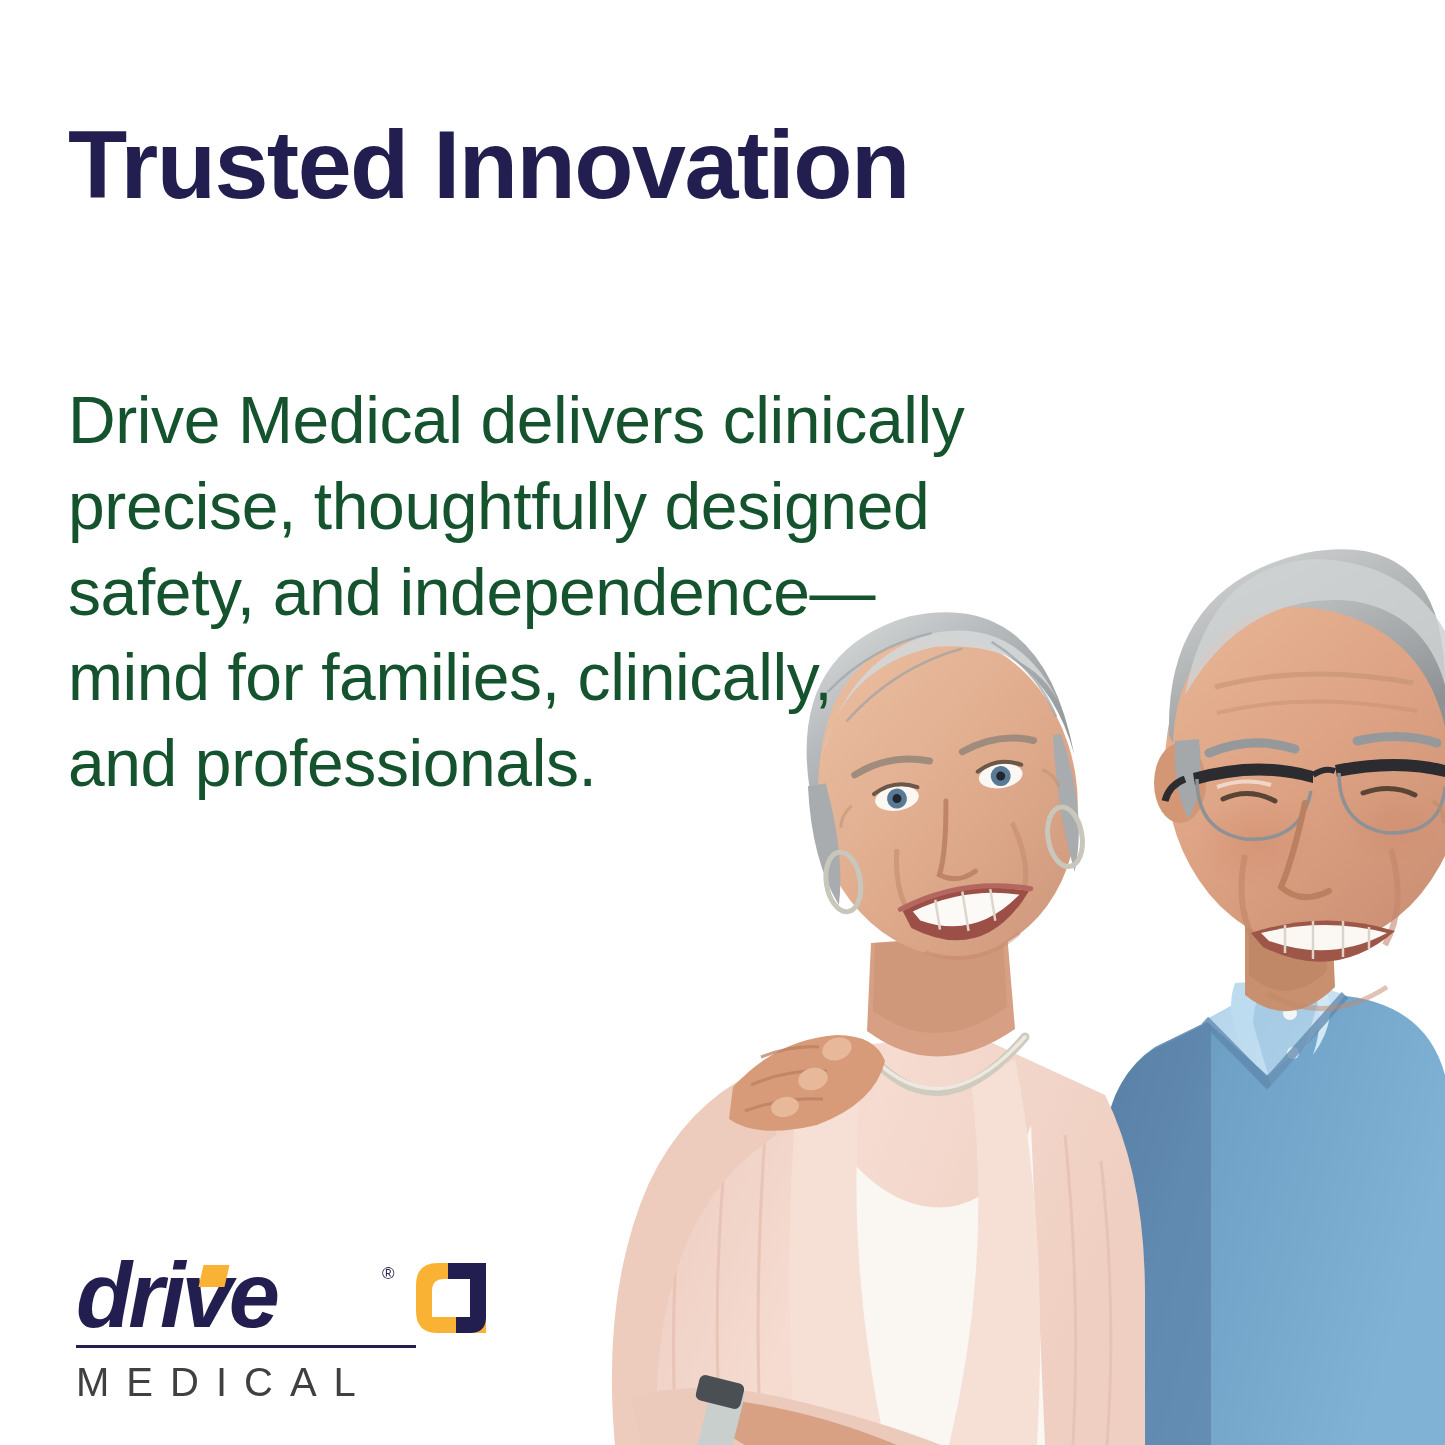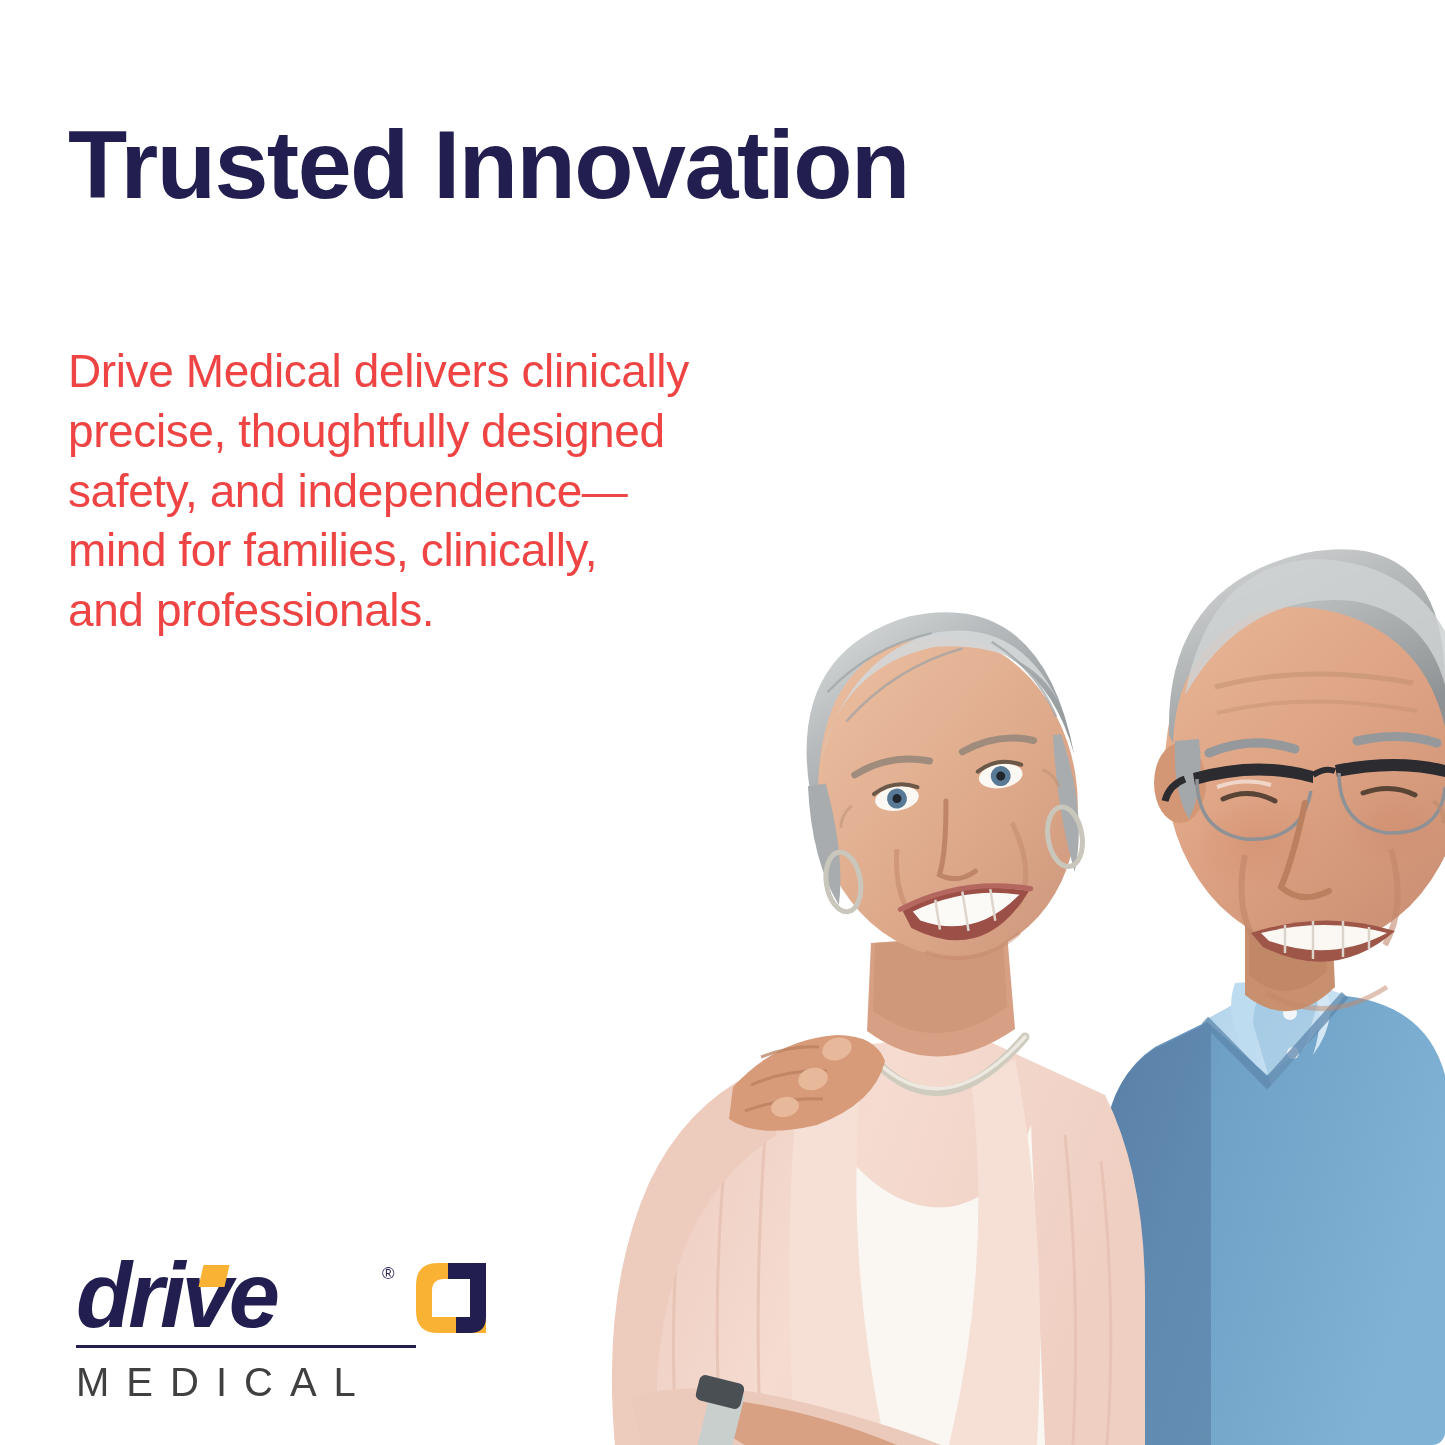--- a/index.html
+++ b/index.html
@@ -7,21 +7,20 @@
     padding: 0;
     background: #ffffff;
   }
   #canvas {
     position: relative;
     width: 1445px;
     height: 1445px;
     background: #ffffff;
     overflow: hidden;
     font-family: "Liberation Sans", sans-serif;
-    border-radius: 13px;
   }
 
   
   .photo {
     position: absolute;
     right: 0;
     bottom: 0;
     width: 900px;
     height: 1010px;
     overflow: hidden;
@@ -38,24 +37,24 @@
     font-size: 97px;
     font-weight: bold;
     line-height: 1.08;
     letter-spacing: -1.5px;
   }
   .headline .hl-line { display: block; white-space: nowrap; }
 
   .body-copy {
     position: absolute;
     left: 68px;
-    top: 296px;
+    top: 312px;
     width: 880px;
-    color: #ef4444;
-    font-size: 46px;
+    color: #14532d;
+    font-size: 66px;
     font-weight: 400;
     line-height: 1.30;
     letter-spacing: -0.4px;
   }
   .body-copy .bc-line { display: block; white-space: nowrap; }
 
   
   .logo {
     position: absolute;
     left: 56px;

